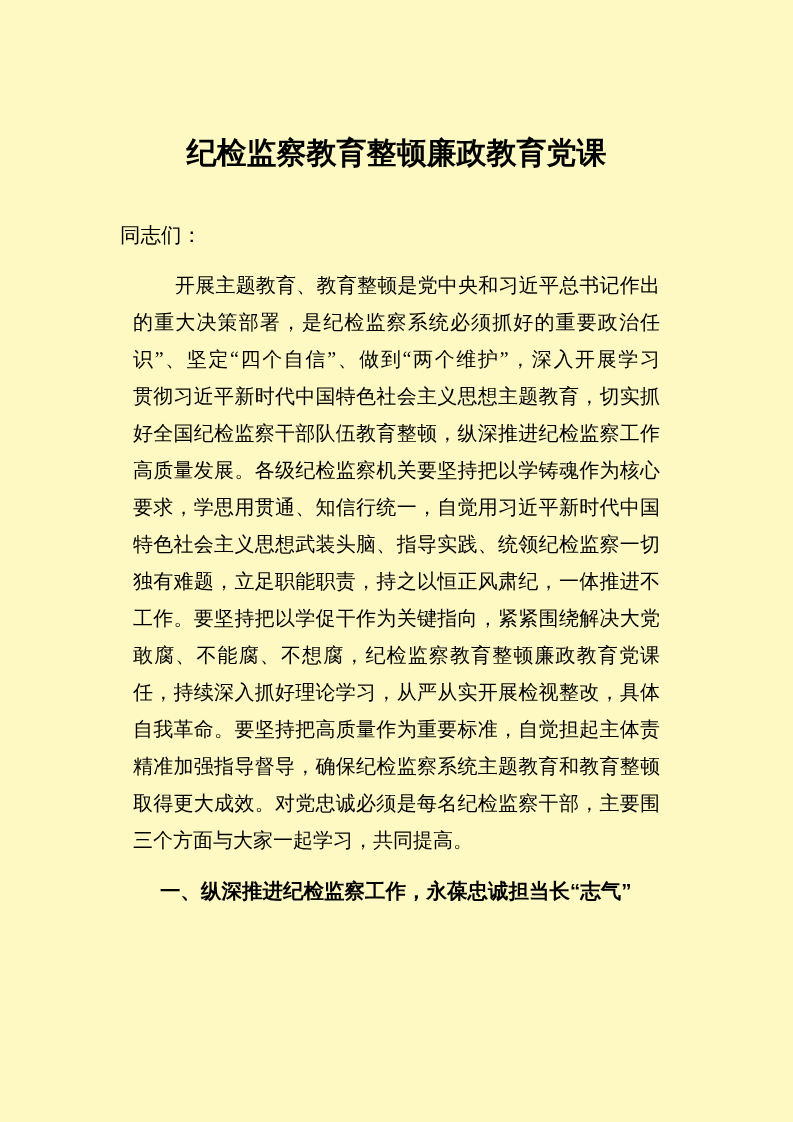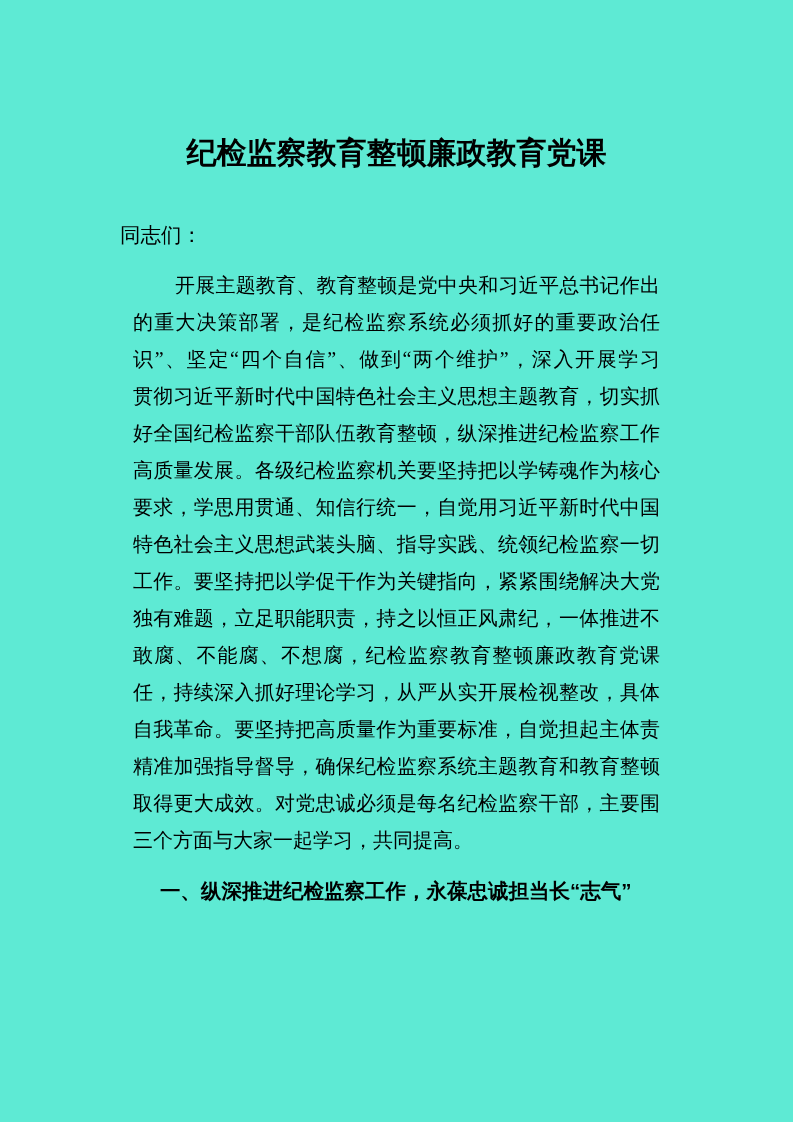--- a/index.html
+++ b/index.html
@@ -4,21 +4,21 @@
 <style>
   html, body {
     margin: 0;
     padding: 0;
     background: #ffffff;
   }
   .page {
     position: relative;
     width: 793px;
     height: 1122px;
-    background: #5eead4;
+    background: #fef9c3;
     color: #000000;
     overflow: hidden;
   }
   .content {
     position: absolute;
     left: 120px;
     top: 0;
     width: 553px;
   }
   .doc-title {
@@ -80,22 +80,22 @@
 
     <div class="para para-opening">
         <div class="tline">开展主题教育、教育整顿是党中央和习近平总书记作出</div>
         <div class="tline">的重大决策部署，是纪检监察系统必须抓好的重要政治任务。</div>
         <div class="tline">识”、坚定“四个自信”、做到“两个维护”，深入开展学习</div>
         <div class="tline">贯彻习近平新时代中国特色社会主义思想主题教育，切实抓</div>
         <div class="tline">好全国纪检监察干部队伍教育整顿，纵深推进纪检监察工作</div>
         <div class="tline">高质量发展。各级纪检监察机关要坚持把以学铸魂作为核心</div>
         <div class="tline">要求，学思用贯通、知信行统一，自觉用习近平新时代中国</div>
         <div class="tline">特色社会主义思想武装头脑、指导实践、统领纪检监察一切</div>
+        <div class="tline">独有难题，立足职能职责，持之以恒正风肃纪，一体推进不</div>
         <div class="tline">工作。要坚持把以学促干作为关键指向，紧紧围绕解决大党</div>
-        <div class="tline">独有难题，立足职能职责，持之以恒正风肃纪，一体推进不</div>
         <div class="tline">敢腐、不能腐、不想腐，纪检监察教育整顿廉政教育党课</div>
         <div class="tline">任，持续深入抓好理论学习，从严从实开展检视整改，具体</div>
         <div class="tline">自我革命。要坚持把高质量作为重要标准，自觉担起主体责</div>
         <div class="tline">精准加强指导督导，确保纪检监察系统主题教育和教育整顿</div>
         <div class="tline">取得更大成效。对党忠诚必须是每名纪检监察干部，主要围绕</div>
         <div class="tline">三个方面与大家一起学习，共同提高。</div>
       </div>
 
     <h2 class="section-heading">一、纵深推进纪检监察工作，永葆忠诚担当长“志气”</h2>
 

